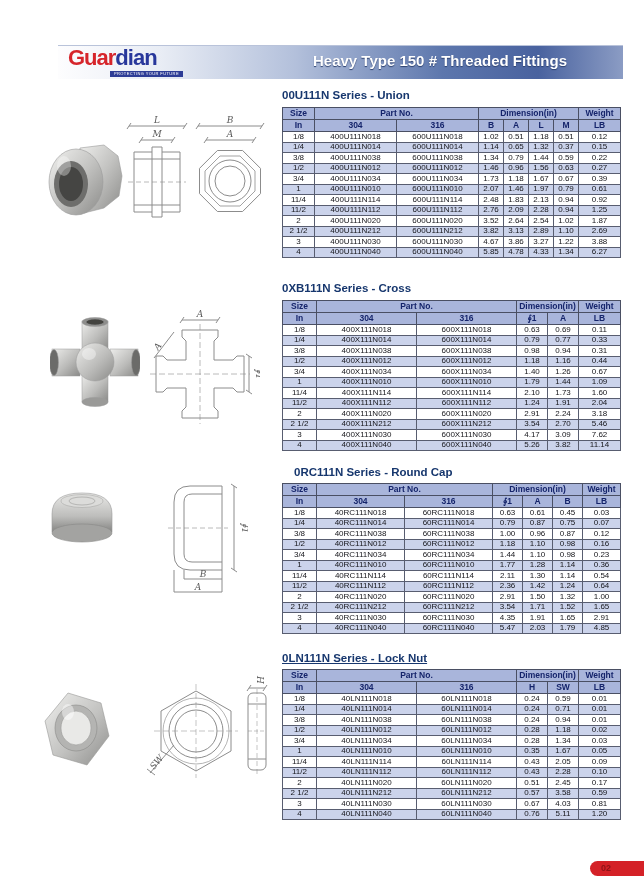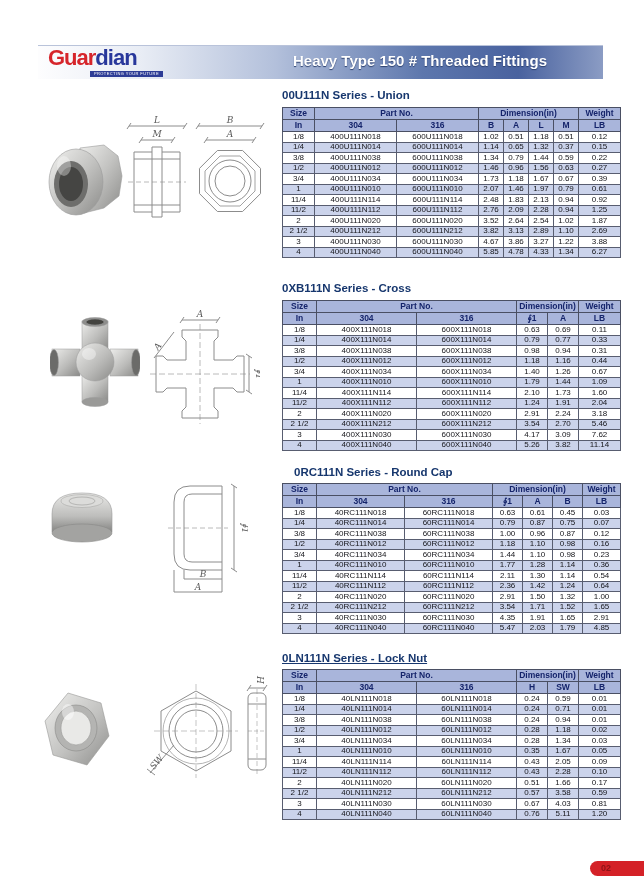--- a/index.html
+++ b/index.html
@@ -1,19 +1,19 @@
 <!DOCTYPE html>
 <html><head>
 <meta charset="utf-8">
 <style>
   html,body{margin:0;padding:0;background:#fff;}
   #page{position:relative;width:644px;height:879px;background:#fff;outline:1px solid #dcdcdc;
         font-family:"Liberation Sans",sans-serif;overflow:hidden;}
   
-  .band{position:absolute;left:38px;top:45px;width:565px;height:33px;
+  .band{position:absolute;left:58px;top:45px;width:565px;height:33px;
         background:linear-gradient(to right,#fdfdfe 0%,#e9edf5 18%,#b3c0db 42%,#5d77ad 68%,#49629f 85%,#8b9cc4 100%);
         border-top:1px solid #b9c3da;}
   .logo{position:absolute;left:10px;top:1px;line-height:1;}
   .lg1{font-size:22px;font-weight:bold;color:#d6252b;letter-spacing:-1px;}
   .lg2{font-size:22px;font-weight:bold;color:#28379b;letter-spacing:-1px;}
   .tagline{position:absolute;left:42px;top:24px;background:#2d3c96;color:#fff;
            font-size:4px;letter-spacing:.4px;padding:1px 4px;white-space:nowrap;}
   .band-title{position:absolute;left:255px;top:6px;width:310px;text-align:left;
               color:#fff;font-size:15px;font-weight:bold;text-shadow:0 1px 1px #2c406e;white-space:nowrap;}
   
@@ -680,21 +680,21 @@
           <td>60LN111N112</td>
           <td>0.43</td>
           <td>2.28</td>
           <td>0.10</td>
         </tr>
         <tr>
           <td>2</td>
           <td>40LN111N020</td>
           <td>60LN111N020</td>
           <td>0.51</td>
-          <td>1.66</td>
+          <td>2.45</td>
           <td>0.17</td>
         </tr>
         <tr>
           <td>2 1/2</td>
           <td>40LN111N212</td>
           <td>60LN111N212</td>
           <td>0.57</td>
           <td>3.58</td>
           <td>0.59</td>
         </tr>

